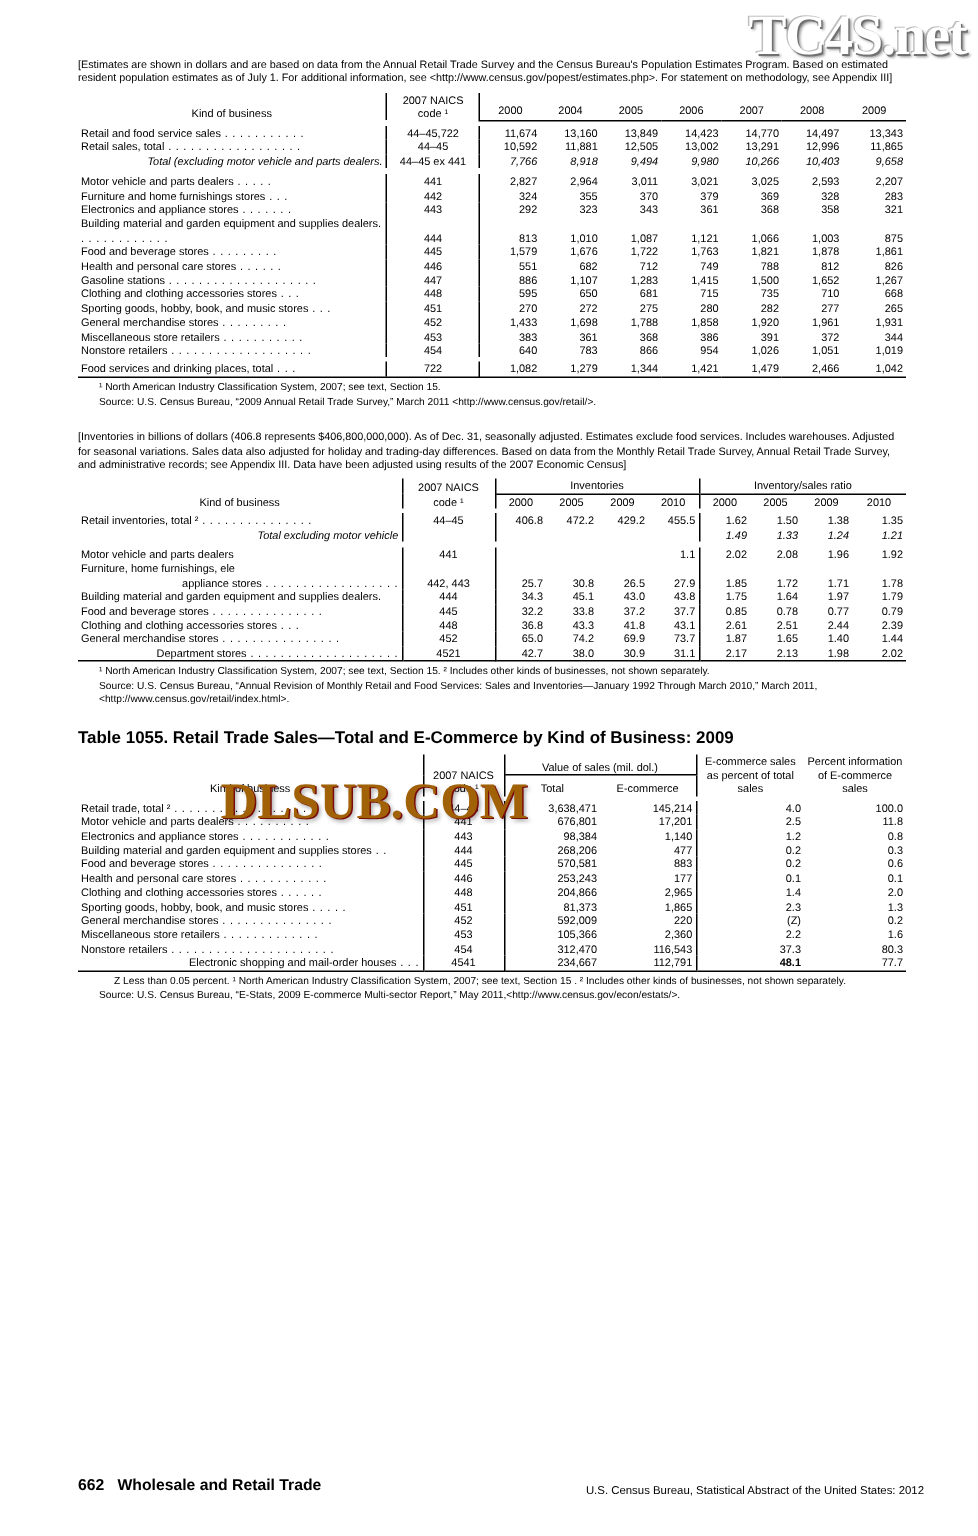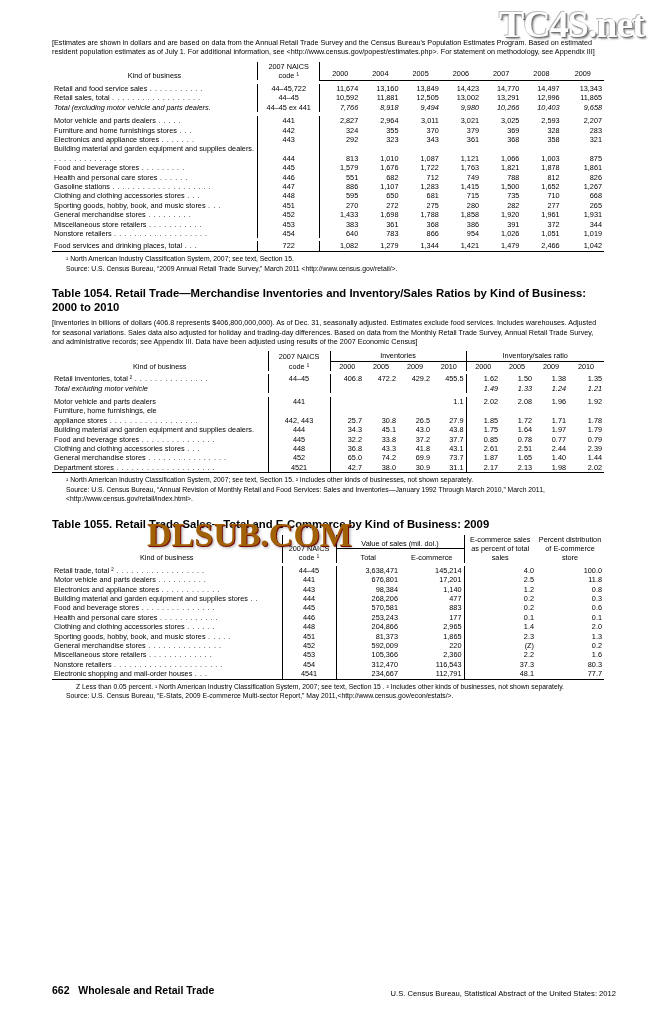--- a/index.html
+++ b/index.html
@@ -55,21 +55,21 @@
     text-align: center;
     vertical-align: bottom;
     font-weight: normal;
     padding-bottom: 2px;
   }
   .stub { text-align: left; white-space: nowrap; }
   .num { text-align: right; white-space: nowrap; padding-right: 4px; }
   .ctr { text-align: center; white-space: nowrap; }
   .b { font-weight: bold; }
   .it { font-style: italic; }
-  .indent { padding-left: 10px; }
+  .indent { padding-left: 10px; text-align: right; }
   .footnote {
     font-family: "Liberation Sans", sans-serif;
     font-size: 6.8px;
     line-height: 8.8px;
     margin-top: 3px;
   }
   .source {
     font-family: "Liberation Sans", sans-serif;
     font-size: 6.8px;
     line-height: 8.8px;
@@ -360,21 +360,20 @@
             <td class="num b">1,042</td>
           </tr>
         </tbody>
       </table>
 
       <div class="footnote" style="padding-left:14px">¹ North American Industry Classification System, 2007; see text, Section 15.</div>
       <div class="source">Source: U.S. Census Bureau, “2009 Annual Retail Trade Survey,” March 2011 &lt;http://www.census.gov/retail/&gt;.</div>
     </div>
 
     <div class="block">
-      <div class="tbl-title">Table 1054. Retail Trade—Merchandise Inventories and Inventory/Sales Ratios by Kind of Business: 2000 to 2010</div>
       <div class="headnote">[Inventories in billions of dollars (406.8 represents $406,800,000,000). As of Dec. 31, seasonally adjusted. Estimates exclude food services. Includes warehouses. Adjusted for seasonal variations. Sales data also adjusted for holiday and trading-day differences. Based on data from the Monthly Retail Trade Survey, Annual Retail Trade Survey, and administrative records; see Appendix III. Data have been adjusted using results of the 2007 Economic Census]</div>
 
       <table class="data">
         <colgroup>
           <col style="width:216px">
           <col style="width:62px">
           <col style="width:34px">
             <col style="width:34px">
             <col style="width:34px">
             <col style="width:34px">
@@ -546,21 +545,21 @@
             <col style="width:64px">
           <col style="width:72px">
             <col style="width:68px">
         </colgroup>
         <thead>
           <tr class="rule-top">
             <th class="colh" rowspan="2">Kind of business</th>
             <th class="colh" rowspan="2" style="border-left:0.6px solid #000;border-right:0.6px solid #000;">2007 NAICS code ¹</th>
             <th class="colh" colspan="2" style="border-bottom:0.6px solid #000;">Value of sales (mil. dol.)</th>
             <th class="colh" rowspan="2" style="border-left:0.6px solid #000;">E-commerce sales as percent of total sales</th>
-            <th class="colh" rowspan="2">Percent distribution of E-commerce store</th>
+            <th class="colh" rowspan="2">Percent information of E-commerce sales</th>
           </tr>
           <tr class="rule-bot">
             <th class="colh">Total</th>
             <th class="colh">E-commerce</th>
           </tr>
         </thead>
         <tbody>
           <tr>
               <td style="height:3px" colspan="6"></td>
             </tr>
@@ -650,21 +649,21 @@
             <td class="num">312,470</td>
             <td class="num">116,543</td>
             <td class="num" style="border-left:0.6px solid #000;">37.3</td>
             <td class="num">80.3</td>
           </tr>
           <tr class="rule-bot">
             <td class="stub indent"><span>Electronic shopping and mail-order houses</span><span class="dots"> . . .</span></td>
             <td class="ctr" style="border-left:0.6px solid #000;border-right:0.6px solid #000;">4541</td>
             <td class="num">234,667</td>
             <td class="num">112,791</td>
-            <td class="num" style="border-left:0.6px solid #000;">48.1</td>
+            <td class="num" style="border-left:0.6px solid #000;font-weight:bold;">48.1</td>
             <td class="num">77.7</td>
           </tr>
         </tbody>
       </table>
 
       <div class="footnote" style="padding-left:24px">Z Less than 0.05 percent. ¹ North American Industry Classification System, 2007; see text, Section 15 . ² Includes other kinds of businesses, not shown separately.</div>
       <div class="source">Source: U.S. Census Bureau, “E-Stats, 2009 E-commerce Multi-sector Report,” May 2011,&lt;http://www.census.gov/econ/estats/&gt;.</div>
     </div>
 
   </div>

